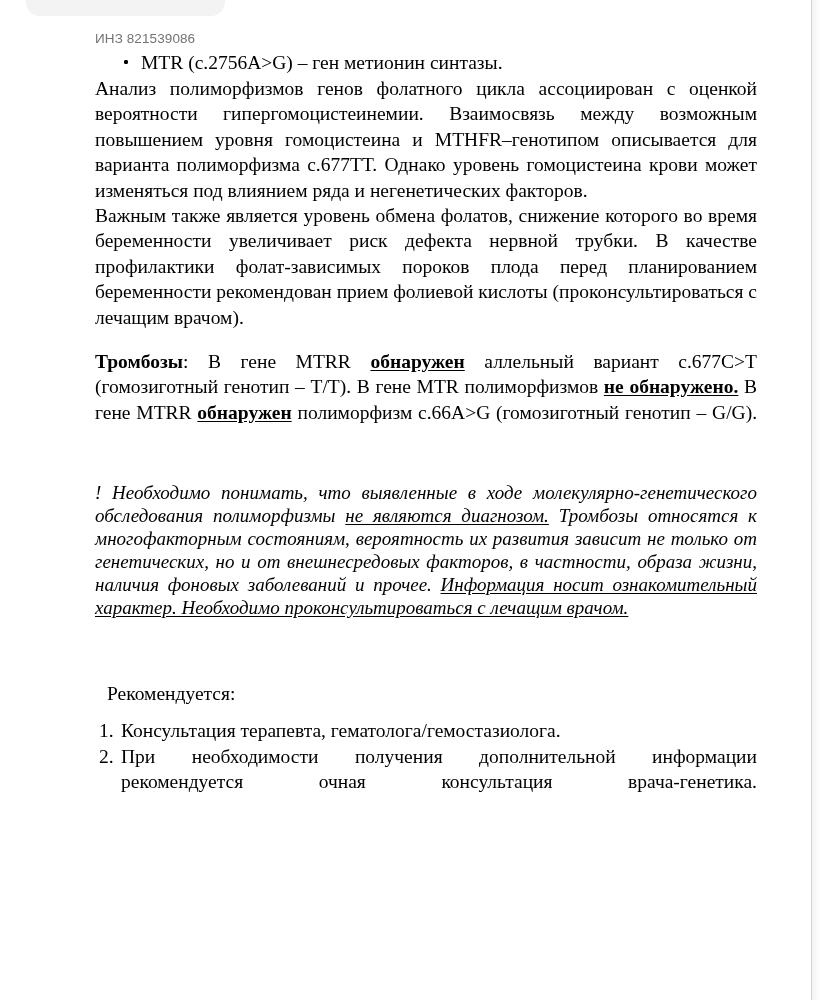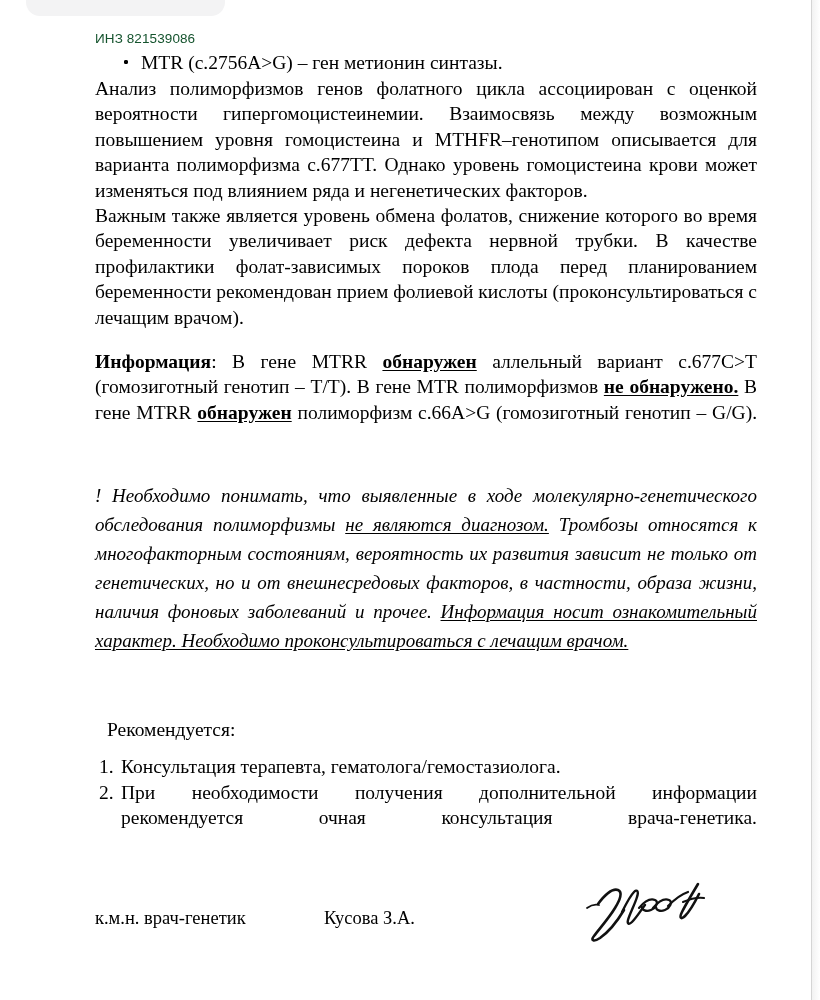--- a/index.html
+++ b/index.html
@@ -55,21 +55,21 @@
   }
 
   
   .doc-id {
     position: absolute;
     top: 31px;
     left: 95px;
     font-family: "Liberation Sans", "DejaVu Sans", sans-serif;
     font-size: 13.5px;
     letter-spacing: 0.1px;
-    color: #14532d;
+    color: #737373;
     white-space: nowrap;
   }
 
   
   .content {
     position: absolute;
     top: 50px;
     left: 95px;
     width: 662px;
   }
@@ -117,21 +117,21 @@
   .u-bold {
     font-weight: bold;
     text-decoration: underline;
     text-underline-offset: 2px;
   }
 
   p.note-par {
     margin: 0;
     font-style: italic;
     font-size: 19px;
-    line-height: 29px;
+    line-height: 23px;
     text-align: justify;
   }
   p.note-par .u {
     text-decoration: underline;
     text-underline-offset: 2px;
   }
 
   .rec-head {
     margin: 12px;
     font-size: 19.5px;
@@ -215,21 +215,21 @@
       </li>
     </ul>
 
     <p class="body-par">Анализ полиморфизмов генов фолатного цикла ассоциирован с оценкой вероятности гипергомоцистеинемии. Взаимосвязь между возможным повышением уровня гомоцистеина и MTHFR–генотипом описывается для варианта полиморфизма c.677TT. Однако уровень гомоцистеина крови может изменяться под влиянием ряда и негенетических факторов.</p>
 
     <p class="body-par">Важным также является уровень обмена фолатов, снижение которого во время беременности увеличивает риск дефекта нервной трубки. В качестве профилактики фолат-зависимых пороков плода перед планированием беременности рекомендован прием фолиевой кислоты (проконсультироваться с лечащим врачом).</p>
 
     <div class="par-gap-md"></div>
 
     <p class="body-par result-par force-just">
-      <b>Информация</b><span>: </span><span>В гене MTRR </span><span class="u-bold">обнаружен</span><span> аллельный вариант c.677C&gt;T (гомозиготный генотип – T/T). В гене MTR полиморфизмов </span><span class="u-bold">не обнаружено.</span><span> В гене MTRR </span><span class="u-bold">обнаружен</span><span> полиморфизм c.66A&gt;G (гомозиготный генотип – G/G).</span>
+      <b>Тромбозы</b><span>: </span><span>В гене MTRR </span><span class="u-bold">обнаружен</span><span> аллельный вариант c.677C&gt;T (гомозиготный генотип – T/T). В гене MTR полиморфизмов </span><span class="u-bold">не обнаружено.</span><span> В гене MTRR </span><span class="u-bold">обнаружен</span><span> полиморфизм c.66A&gt;G (гомозиготный генотип – G/G).</span>
     </p>
 
     <div class="par-gap-lg"></div>
 
     <p class="note-par">
       <span>! Необходимо понимать, что выявленные в ходе молекулярно-генетического обследования полиморфизмы </span><span class="u">не являются диагнозом.</span><span> Тромбозы относятся к многофакторным состояниям, вероятность их развития зависит не только от генетических, но и от внешнесредовых факторов, в частности, образа жизни, наличия фоновых заболеваний и прочее. </span><span class="u">Информация носит ознакомительный характер. Необходимо проконсультироваться с лечащим врачом.</span>
     </p>
 
     <div style="height:50px"></div>
 
@@ -241,33 +241,14 @@
         <span class="txt">Консультация терапевта, гематолога/гемостазиолога.</span>
       </li>
       <li class="force-just">
         <span class="num">2.</span>
         <span class="txt">При необходимости получения дополнительной информации рекомендуется очная консультация врача-генетика.</span>
       </li>
     </ol>
 
   </div>
 
-  <div class="sign-row">
-    <span class="sign-title">к.м.н. врач-генетик</span>
-    <span class="sign-name">Кусова З.А.</span>
-
-    <div class="signature-mark">
-      <svg width="130" height="66" viewBox="0 0 130 66" fill="none" xmlns="http://www.w3.org/2000/svg">
-        <g stroke="#111111" fill="none" stroke-linecap="round" stroke-linejoin="round">
-          <path d="M16 26 C22 18, 30 10, 36 12 C41 14, 38 22, 33 30 C27 40, 18 50, 12 58 C8 63, 12 64, 18 60 C28 53, 36 42, 42 32" stroke-width="2.6"></path>
-          <path d="M40 34 C44 26, 48 18, 52 14 C55 11, 57 13, 55 19 C53 26, 48 35, 46 42 C45 46, 47 47, 50 44 C55 39, 59 32, 63 27" stroke-width="2.4"></path>
-          <path d="M57 30 C62 24, 68 20, 73 22 C77 24, 74 30, 69 32 C64 34, 60 32, 60 29" stroke-width="2.2"></path>
-          <path d="M71 30 C76 24, 82 20, 87 22 C91 24, 88 30, 83 32 C78 34, 74 32, 74 29" stroke-width="2.2"></path>
-          <path d="M86 28 C92 22, 100 16, 106 14" stroke-width="2.2"></path>
-          <path d="M116 6 C110 16, 104 26, 100 34 C97 40, 99 42, 103 38 C108 33, 113 24, 117 16" stroke-width="2.6"></path>
-          <path d="M101 24 C108 21, 116 19, 122 20" stroke-width="2.0"></path>
-          <path d="M5 30 C9 27, 13 26, 17 27" stroke-width="1.8"></path>
-        </g>
-      </svg>
-    </div>
-  </div>
 
 </div>
 
 </body></html>

